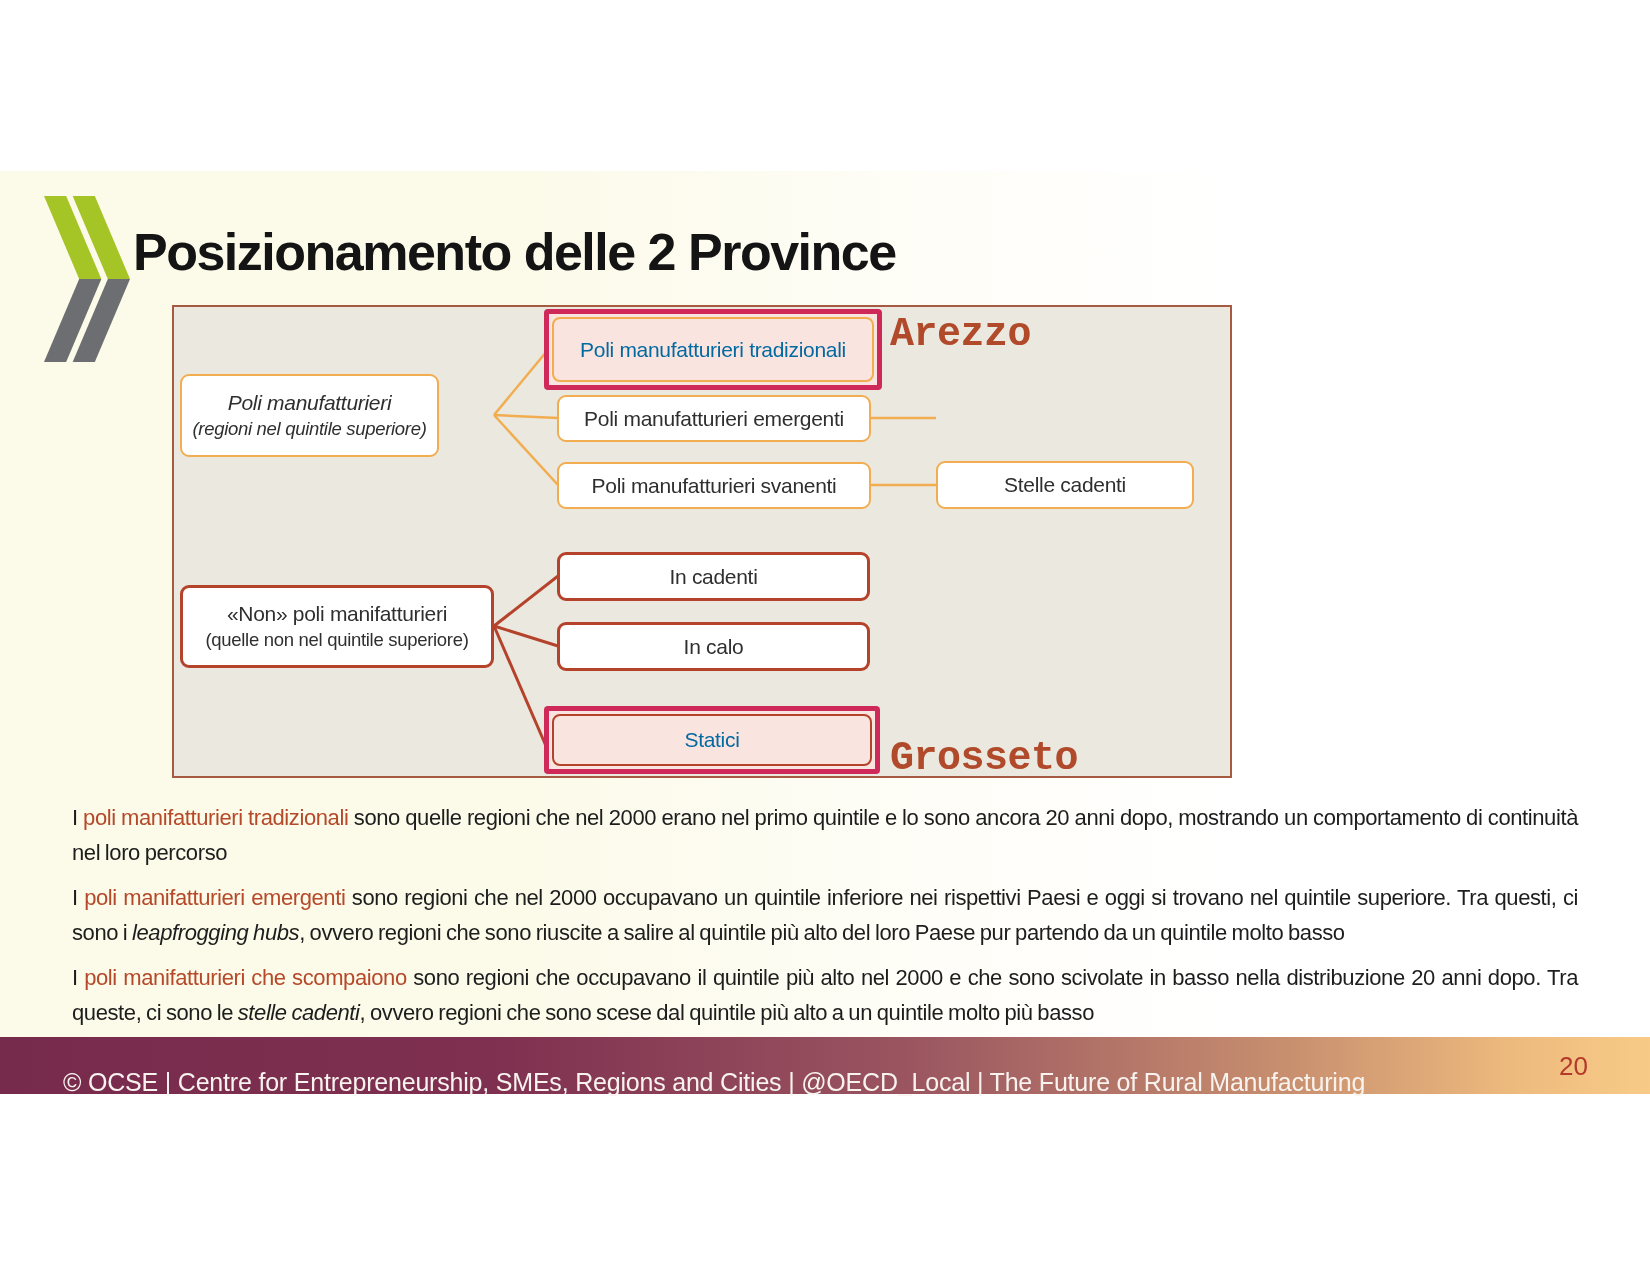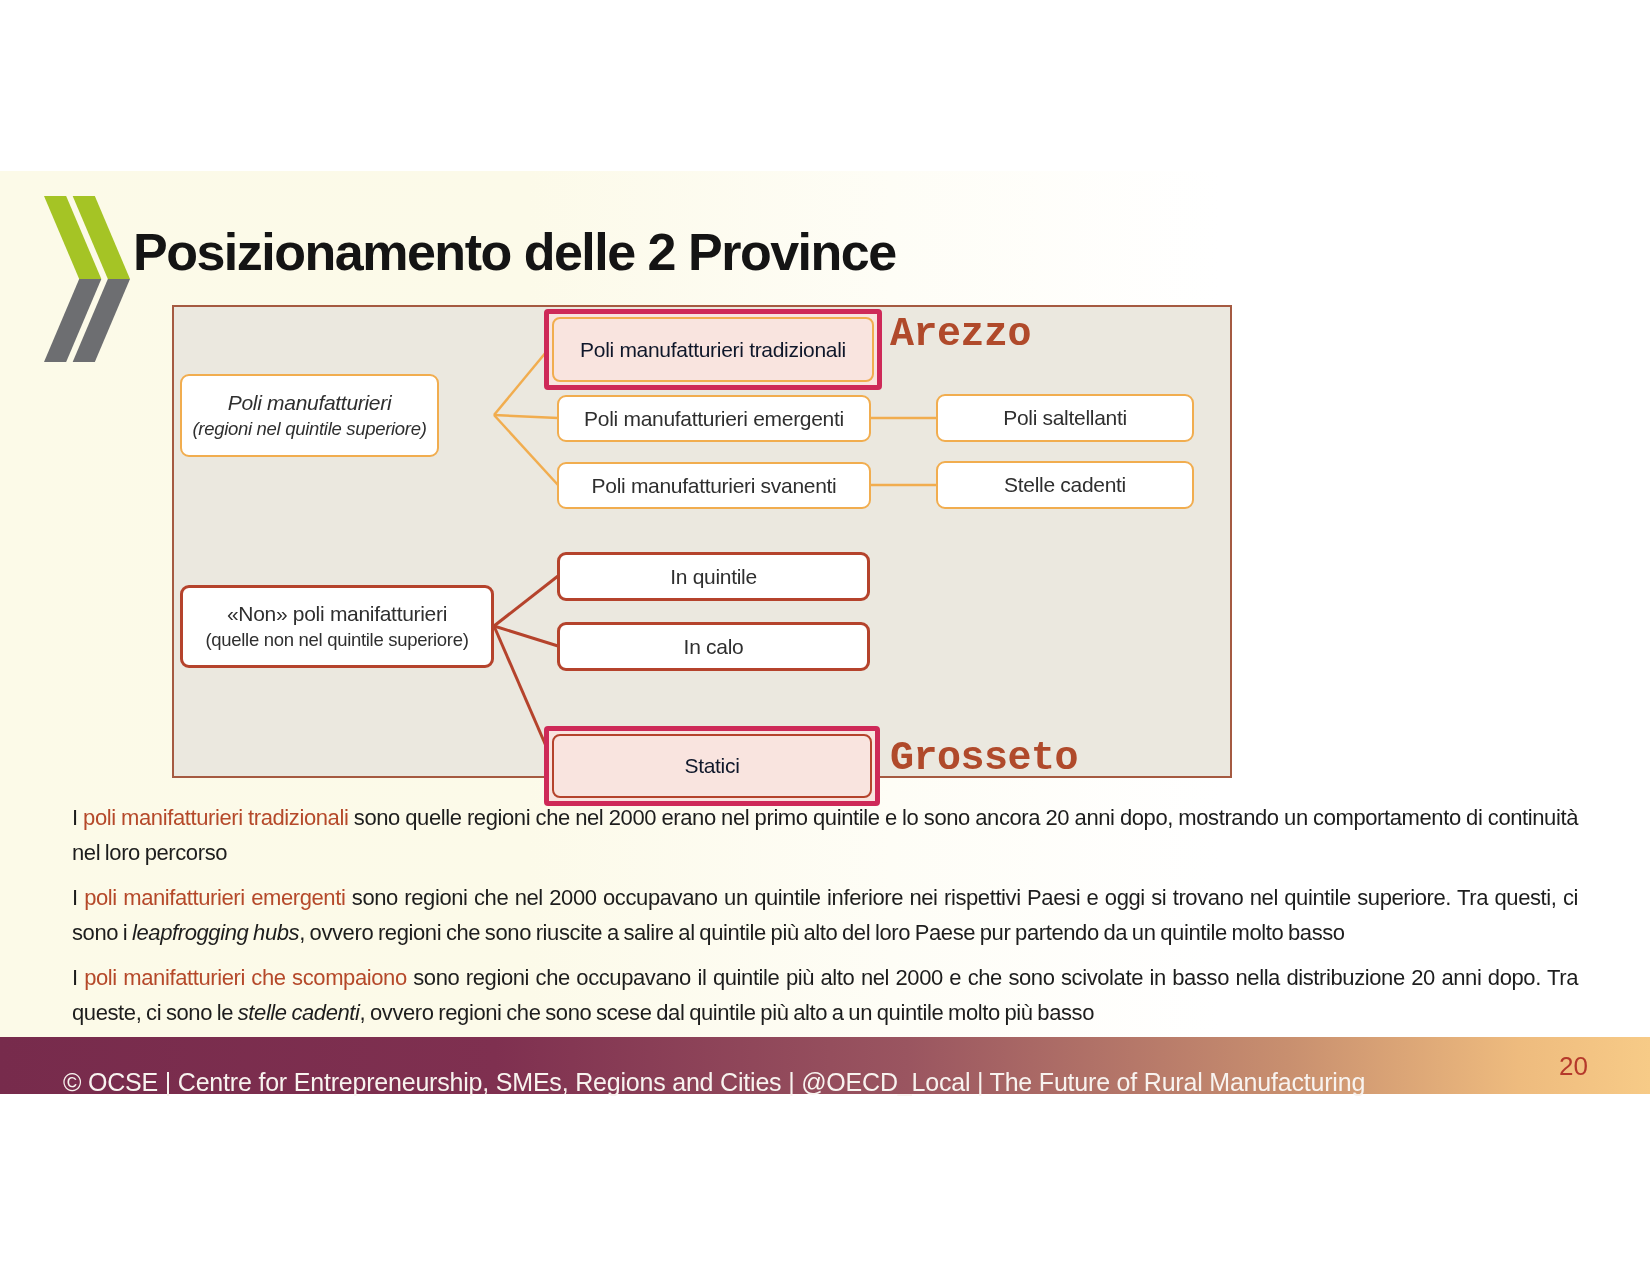--- a/index.html
+++ b/index.html
@@ -19,21 +19,21 @@
   .c-red{stroke:var(--red-brown);stroke-width:3;}
   .dbox{position:absolute;background:#ffffff;box-sizing:border-box;display:flex;
         flex-direction:column;align-items:center;justify-content:center;
         font-size:21px;color:#2f2f2f;letter-spacing:-0.3px;text-align:center;}
   .obox{border:2px solid var(--orange);border-radius:9px;}
   .rbox{border:3px solid var(--red-brown);border-radius:9px;}
   .root-line2{font-size:18.5px;margin-top:3px;}
   .hl-outer{position:absolute;border:5px solid var(--magenta);background:var(--pink-fill);
         border-radius:4px;box-sizing:border-box;}
   .hl-inner{position:absolute;inset:3px;border-radius:8px;box-sizing:border-box;display:flex;
-        align-items:center;justify-content:center;font-size:21px;color:#0f172a;letter-spacing:-0.3px;}
+        align-items:center;justify-content:center;font-size:21px;color:#0369a1;letter-spacing:-0.3px;}
   .hl-inner.orange{border:2px solid var(--orange);}
   .hl-inner.red{border:2px solid var(--red-brown);}
   .province-label{position:absolute;font-size:40px;font-weight:bold;color:var(--label-rust);
         letter-spacing:-0.5px;white-space:nowrap;font-family:Liberation Mono, monospace;}
   .body-text{position:absolute;left:72px;top:800px;width:1506px;font-size:22px;line-height:35px;
         letter-spacing:-0.4px;word-spacing:-1px;color:#1d1d1d;text-align:justify;}
   .body-text p{margin:0 0 10px 0;}
   .seg-b{font-weight:normal;color:var(--accent-rust);}
   .seg-i{font-style:italic;}
   .footer{position:absolute;left:0;top:1037px;width:1650px;height:57px;
@@ -79,36 +79,35 @@
   </div>
 
   <div class="hl-outer" style="left:544px;top:309px;width:338px;height:81px;">
     <div class="hl-inner orange">Poli manufatturieri tradizionali</div>
   </div>
 
   <div class="dbox obox" style="left:557px;top:395px;width:314px;height:47px;">Poli manufatturieri emergenti</div>
 
   <div class="dbox obox" style="left:557px;top:462px;width:314px;height:47px;">Poli manufatturieri svanenti</div>
 
-  <div class="dbox obox" style="left:936px;top:394px;width:258px;height:48px;">Poli saltellanti</div>
 
   <div class="dbox obox" style="left:936px;top:461px;width:258px;height:48px;">Stelle cadenti</div>
 
   <div class="province-label" style="left:890px;top:312px;">Arezzo</div>
 
   <div class="dbox rbox" style="left:180px;top:585px;width:314px;height:83px;">
     <div>«Non» poli manifatturieri</div>
     <div class="root-line2">(quelle non nel quintile superiore)</div>
   </div>
 
-  <div class="dbox rbox" style="left:557px;top:552px;width:313px;height:49px;">In quintile</div>
+  <div class="dbox rbox" style="left:557px;top:552px;width:313px;height:49px;">In cadenti</div>
 
   <div class="dbox rbox" style="left:557px;top:622px;width:313px;height:49px;">In calo</div>
 
-  <div class="hl-outer" style="left:544px;top:706px;width:336px;height:80px;margin-top:20px;">
+  <div class="hl-outer" style="left:544px;top:706px;width:336px;height:68px;">
     <div class="hl-inner red">Statici</div>
   </div>
 
   <div class="province-label" style="left:890px;top:736px;">Grosseto</div>
 
   <div class="body-text">
       <p><span class="seg-n">I </span><span class="seg-b">poli manifatturieri tradizionali</span><span class="seg-n"> sono quelle regioni che nel 2000 erano nel primo quintile e lo sono ancora 20 anni dopo, mostrando un comportamento di continuità nel loro percorso</span></p>
       <p><span class="seg-n">I </span><span class="seg-b">poli manifatturieri emergenti</span><span class="seg-n"> sono regioni che nel 2000 occupavano un quintile inferiore nei rispettivi Paesi e oggi si trovano nel quintile superiore. Tra questi, ci sono i </span><span class="seg-i">leapfrogging hubs</span><span class="seg-n">, ovvero regioni che sono riuscite a salire al quintile più alto del loro Paese pur partendo da un quintile molto basso</span></p>
       <p><span class="seg-n">I </span><span class="seg-b">poli manifatturieri che scompaiono</span><span class="seg-n"> sono regioni che occupavano il quintile più alto nel 2000 e che sono scivolate in basso nella distribuzione 20 anni dopo. Tra queste, ci sono le </span><span class="seg-i">stelle cadenti</span><span class="seg-n">, ovvero regioni che sono scese dal quintile più alto a un quintile molto più basso</span></p>
     </div>

